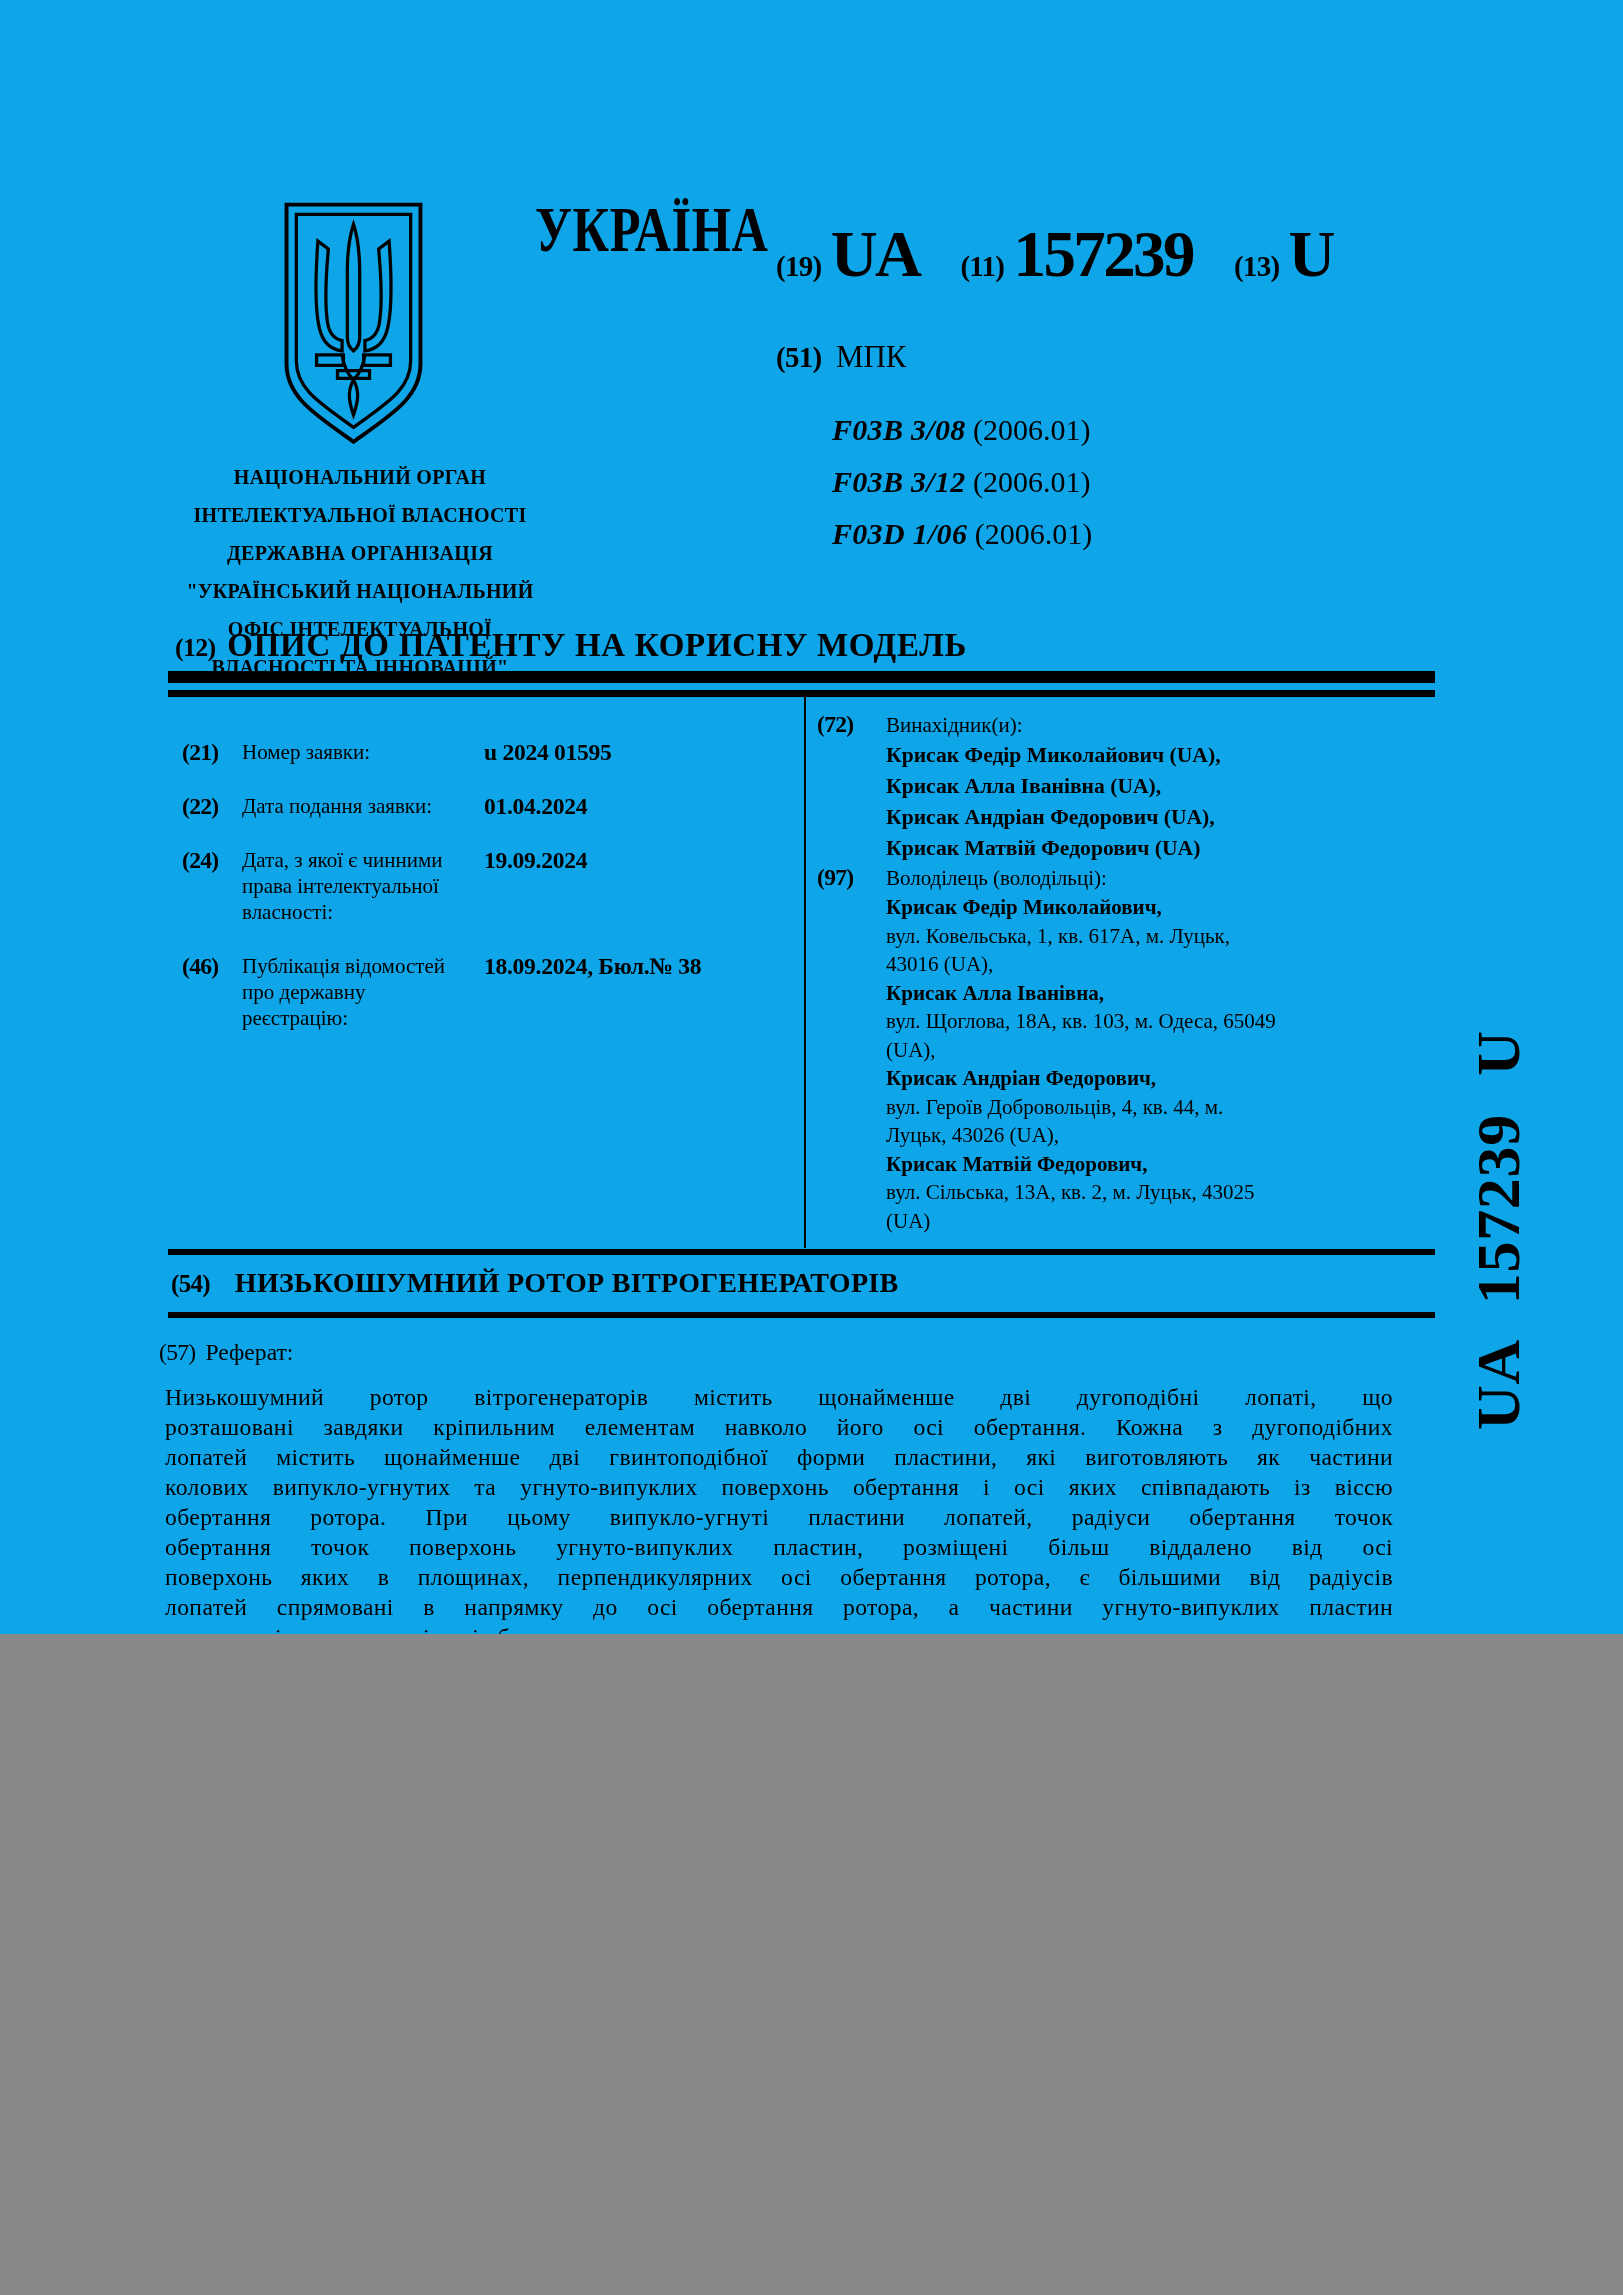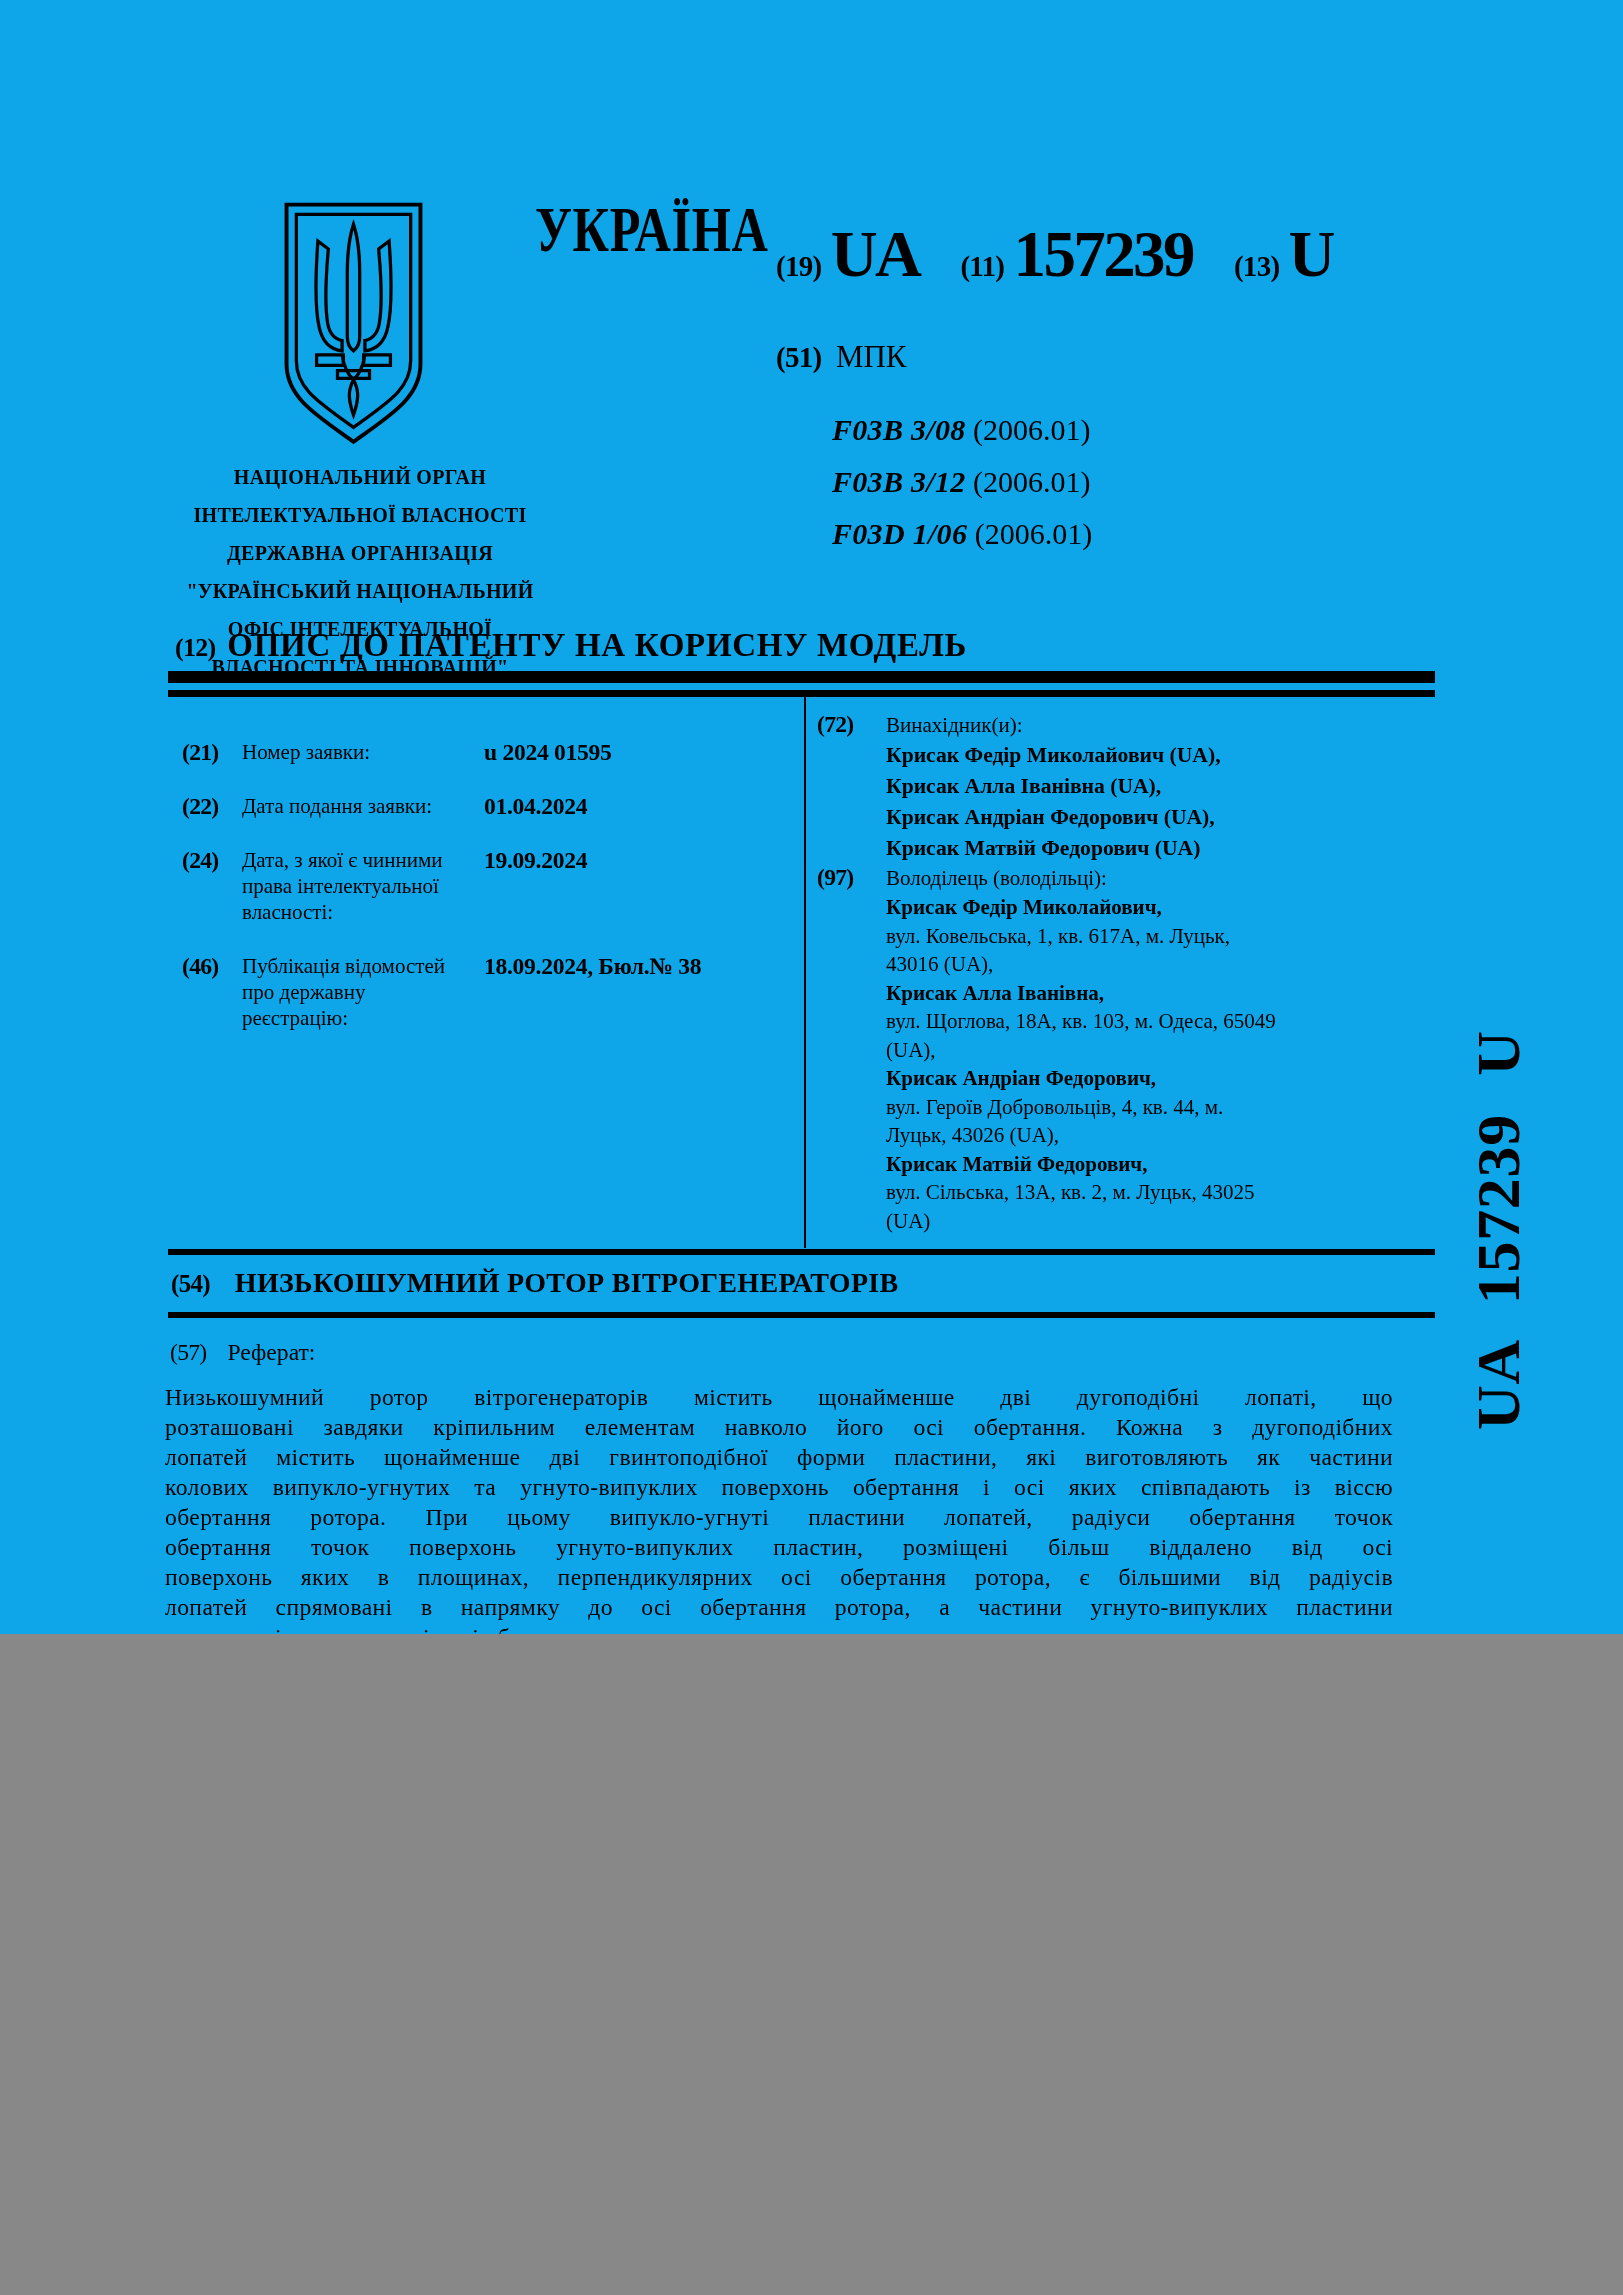--- a/index.html
+++ b/index.html
@@ -58,21 +58,21 @@
   .r-content{margin-left:69px;}
   .r-label{font-size:21px;line-height:29px;}
   .sec72 .r-line{font-size:21.6px;font-weight:bold;line-height:31px;}
   .sec73 .r-line{font-size:21px;line-height:28.5px;}
   .sec73 .r-line.bold{font-weight:bold;}
 
   
   .title54{position:absolute;left:171px;top:1267px;display:flex;align-items:baseline;gap:25px;white-space:nowrap;}
   .t54-num{font-size:25px;font-weight:bold;letter-spacing:-0.7px;}
   .t54-text{font-size:28px;font-weight:bold;letter-spacing:0.3px;}
-  .abs57{position:absolute;left:170px;top:1339px;display:flex;align-items:flex-start;gap:21px;font-size:23.6px;white-space:nowrap;}
+  .abs57{position:absolute;left:159px;top:1339px;display:flex;align-items:flex-start;gap:10px;font-size:23.6px;white-space:nowrap;}
   .abs57-num{letter-spacing:-0.7px;}
 
   .abstract{position:absolute;left:165px;top:1382px;width:1228px;font-size:23.6px;letter-spacing:0.4px;}
   .jline{text-align:justify;text-align-last:justify;line-height:30px;}
   .jline.last{text-align-last:left;}
 
   
   .side-text{position:absolute;left:1464px;top:1430px;transform-origin:0 0;transform:rotate(-90deg);
              font-size:62px;font-weight:bold;line-height:1.1;word-spacing:22px;white-space:nowrap;letter-spacing:0.7px;}
 </style>
@@ -216,20 +216,20 @@
   </div>
 
   <div class="abstract" id="abstract">
       <div class="jline">Низькошумний ротор вітрогенераторів містить щонайменше дві дугоподібні лопаті, що</div>
       <div class="jline">розташовані завдяки кріпильним елементам навколо його осі обертання. Кожна з дугоподібних</div>
       <div class="jline">лопатей містить щонайменше дві гвинтоподібної форми пластини, які виготовляють як частини</div>
       <div class="jline">колових випукло-угнутих та угнуто-випуклих поверхонь обертання і осі яких співпадають із віссю</div>
       <div class="jline">обертання ротора. При цьому випукло-угнуті пластини лопатей, радіуси обертання точок</div>
       <div class="jline">обертання точок поверхонь угнуто-випуклих пластин, розміщені більш віддалено від осі</div>
       <div class="jline">поверхонь яких в площинах, перпендикулярних осі обертання ротора, є більшими від радіусів</div>
-      <div class="jline">лопатей спрямовані в напрямку до осі обертання ротора, а частини угнуто-випуклих пластини</div>
+      <div class="jline">лопатей спрямовані в напрямку до осі обертання ротора, а частини угнуто-випуклих пластин</div>
       <div class="jline last">спрямовані в напрямку від осі обертання.</div>
     </div>
 
   <div class="side-text">UA 157239 U</div>
 
 </div>
 
 
 </body></html>

